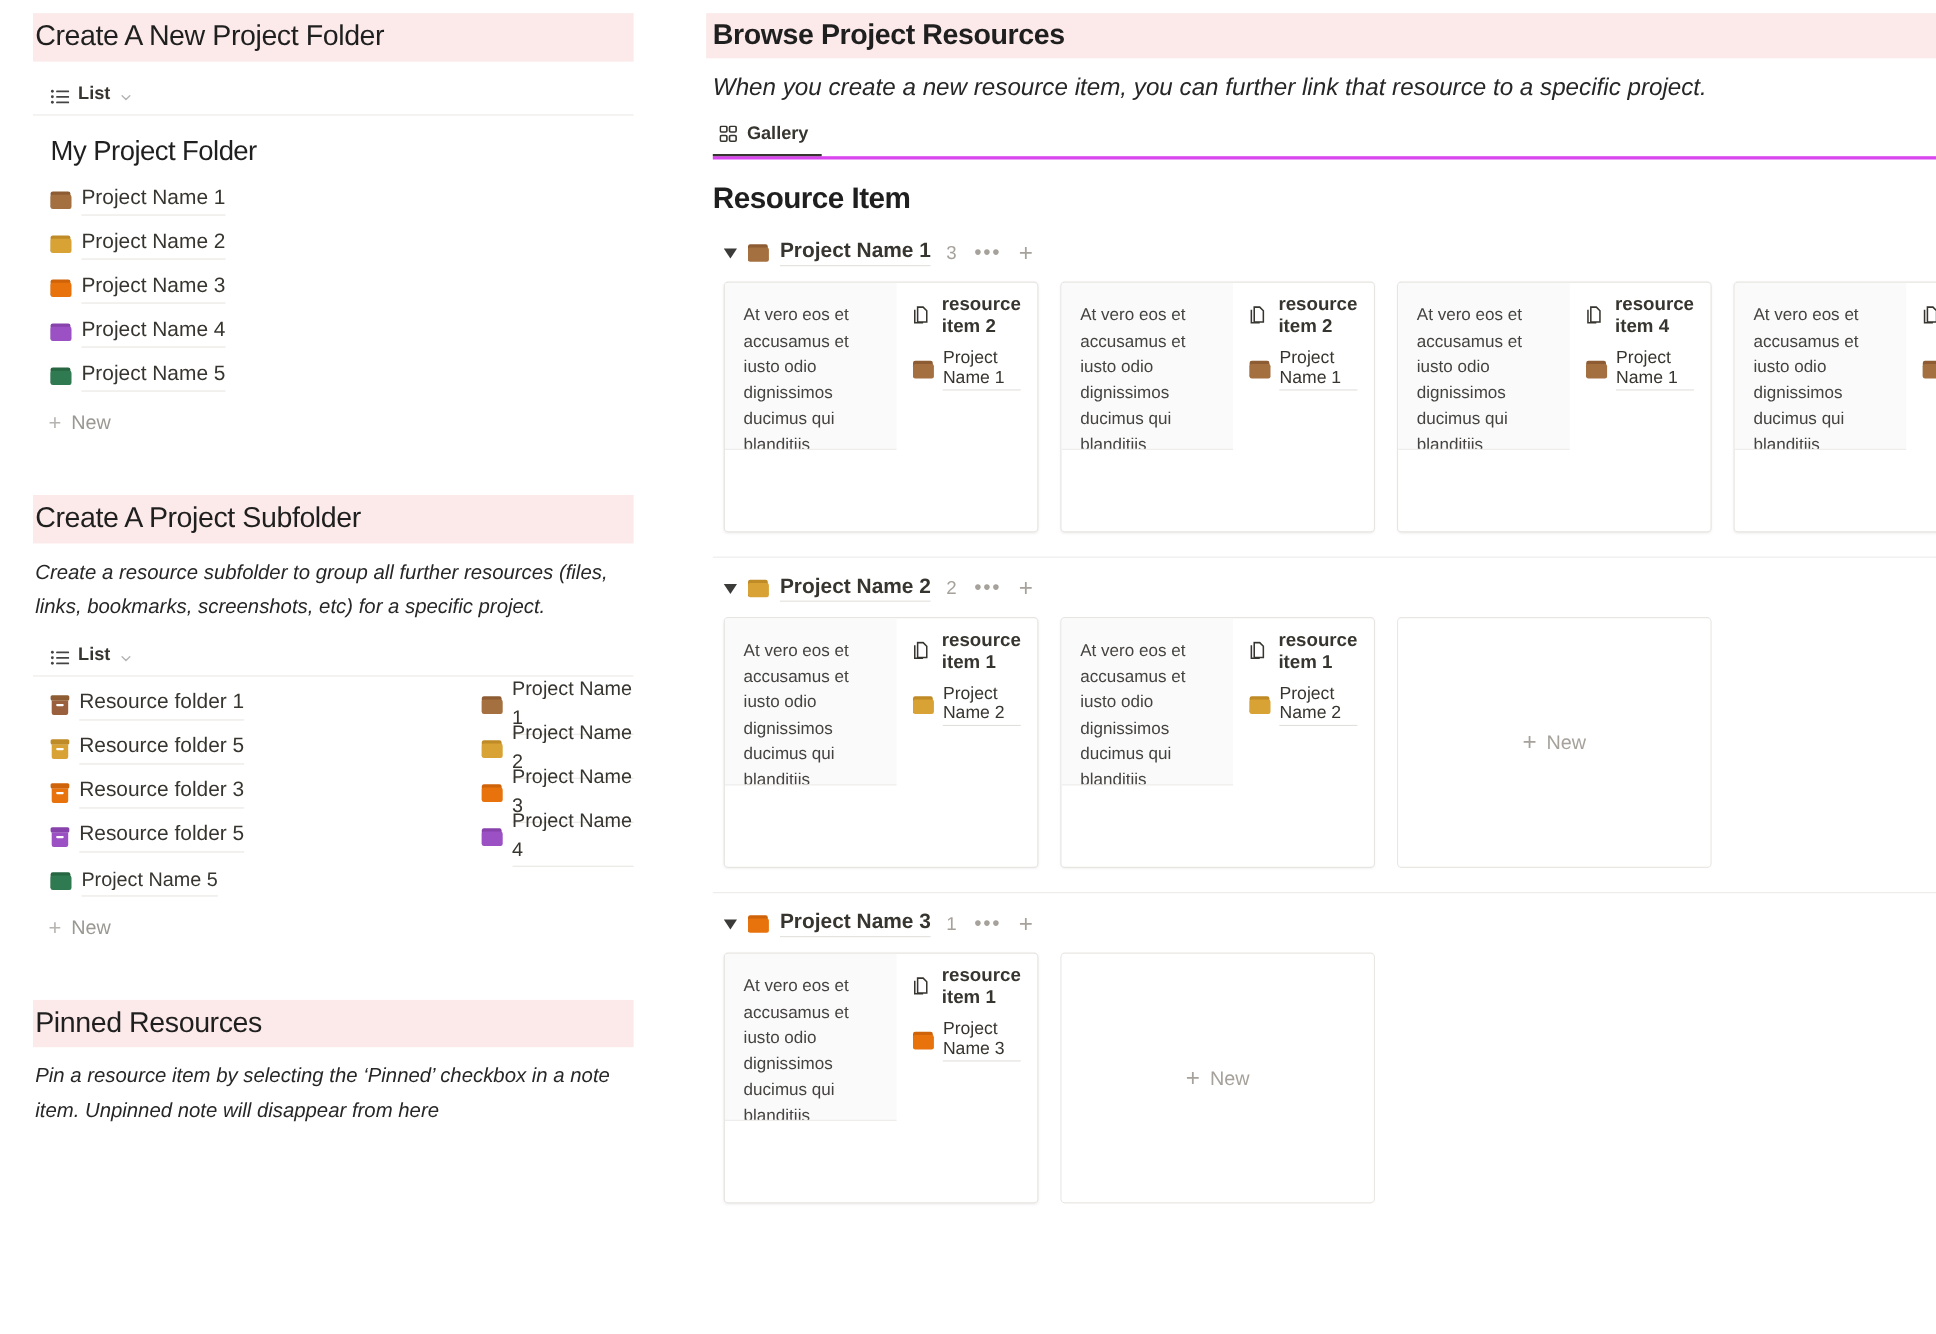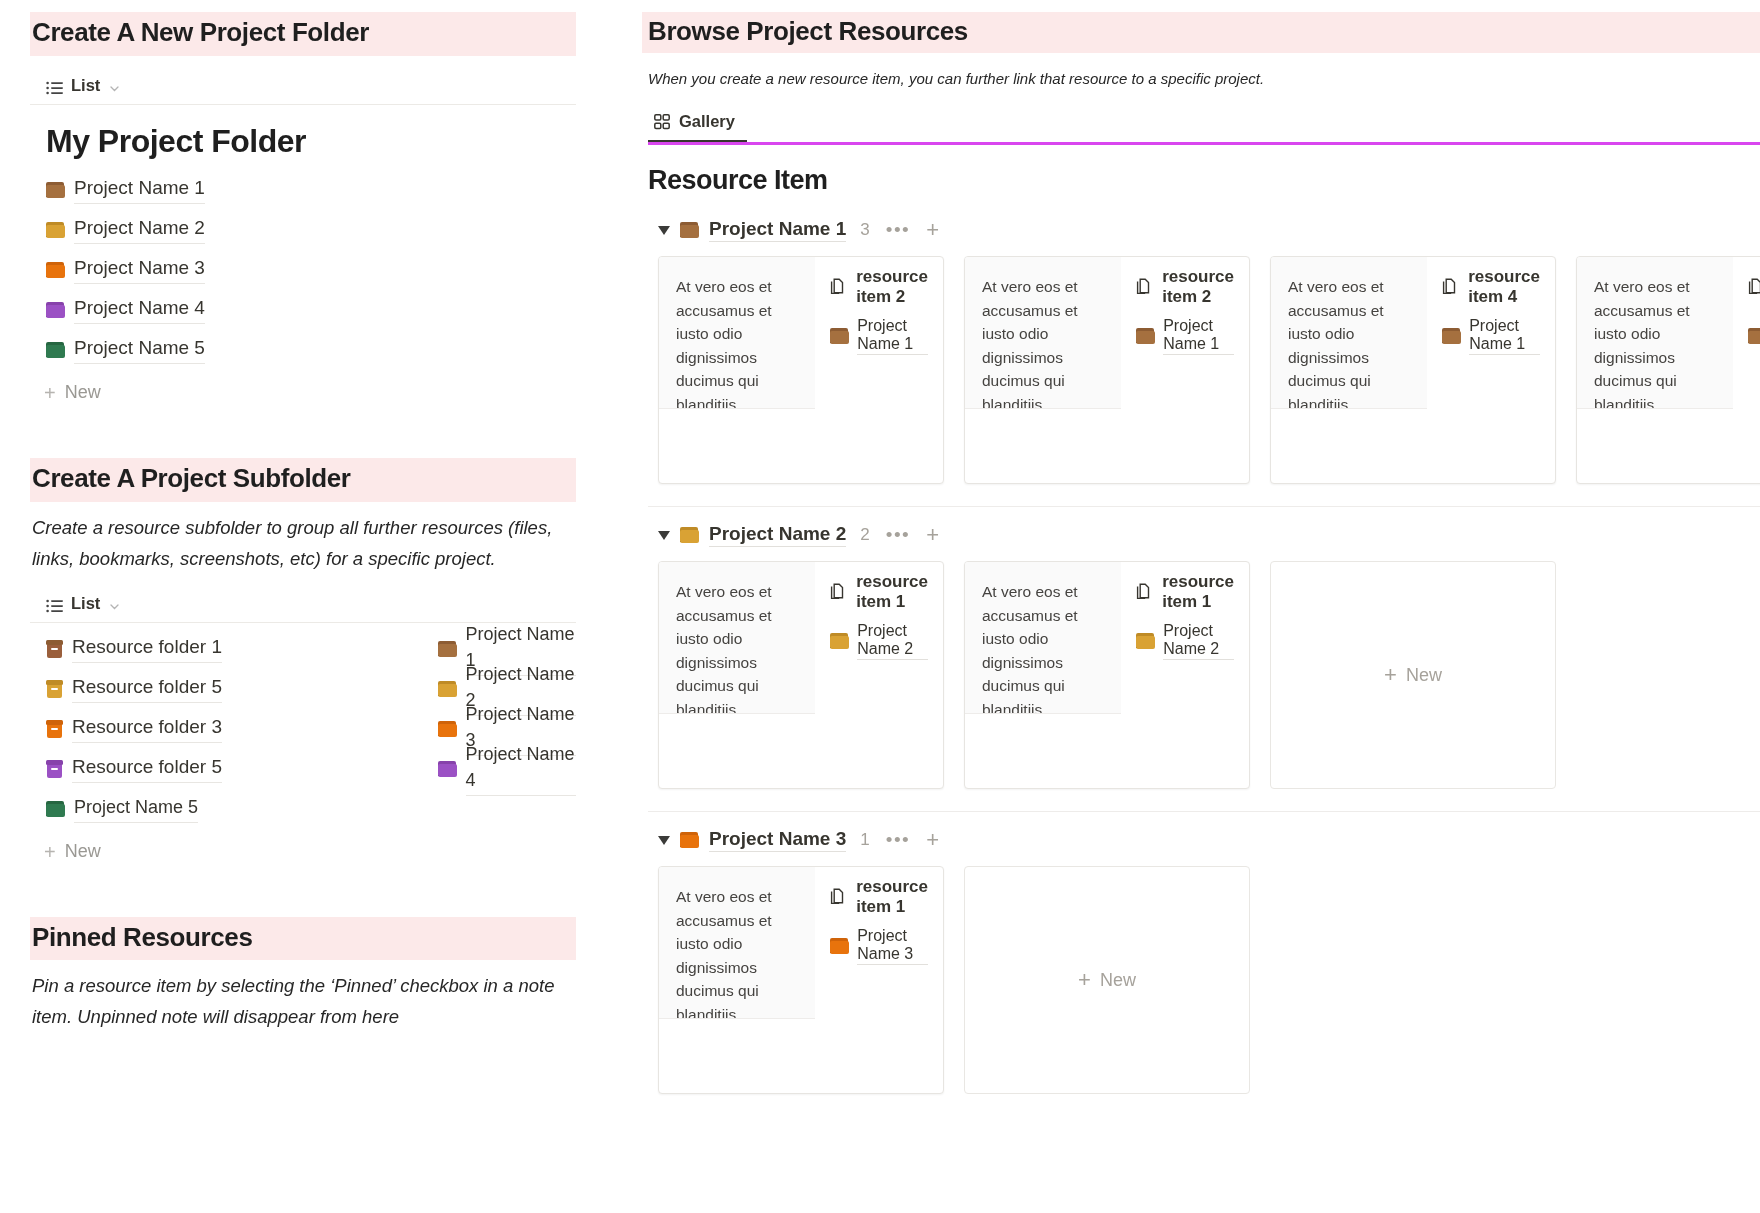--- a/index.html
+++ b/index.html
@@ -18,21 +18,21 @@
     flex: 0 0 636px;
     padding: 0 0 0 0;
     position: relative;
     overflow: hidden;
   }
   .col-inner { padding: 12px 60px 0 30px; }
 
   .section-head {
     background: #fce9e9;
     font-size: 26px;
-    font-weight: 700;
+    font-weight: 400;
     letter-spacing: -0.4px;
     line-height: 1.3;
     padding: 4px 4px 6px 2px;
     color: #1f1f1f;
   }
   .section-desc {
     font-style: italic;
     font-size: 18.5px;
     line-height: 31px;
     color: #272727;
@@ -46,22 +46,22 @@
     gap: 8px;
     padding: 16px 2px 9px 16px;
     border-bottom: 1px solid #eceae6;
     margin-top: 4px;
   }
   .view-bar .vb-label { font-size: 16.5px; font-weight: 600; color: #37352f; }
   .icon-list { width: 17px; height: 14px; display:block; }
   .chev { width: 13px; height: 13px; opacity: .5; display:block; }
 
   .db-title {
-    font-size: 32px;
-    font-weight: 700;
+    font-size: 25px;
+    font-weight: 400;
     letter-spacing: -0.5px;
     margin: 18px 0 10px 16px;
     color: #1f1f1f;
   }
 
   .list-rows { margin-left: 16px; }
   .list-row {
     display: flex;
     align-items: center;
     height: 40px;
@@ -124,21 +124,21 @@
     background: #fce9e9;
     font-size: 26px;
     font-weight: 700;
     letter-spacing: -0.4px;
     padding: 4px 4px 6px 6px;
     color: #1f1f1f;
     margin-right: 0;
   }
   .r-desc {
     font-style: italic;
-    font-size: 15px;
+    font-size: 22px;
     line-height: 31px;
     color: #272727;
     margin: 10px 0 0 6px;
   }
   .tabbar {
     margin: 14px 0 0 6px;
     border-bottom: 3px solid #d946ef;
     display: flex;
   }
   .tab {

